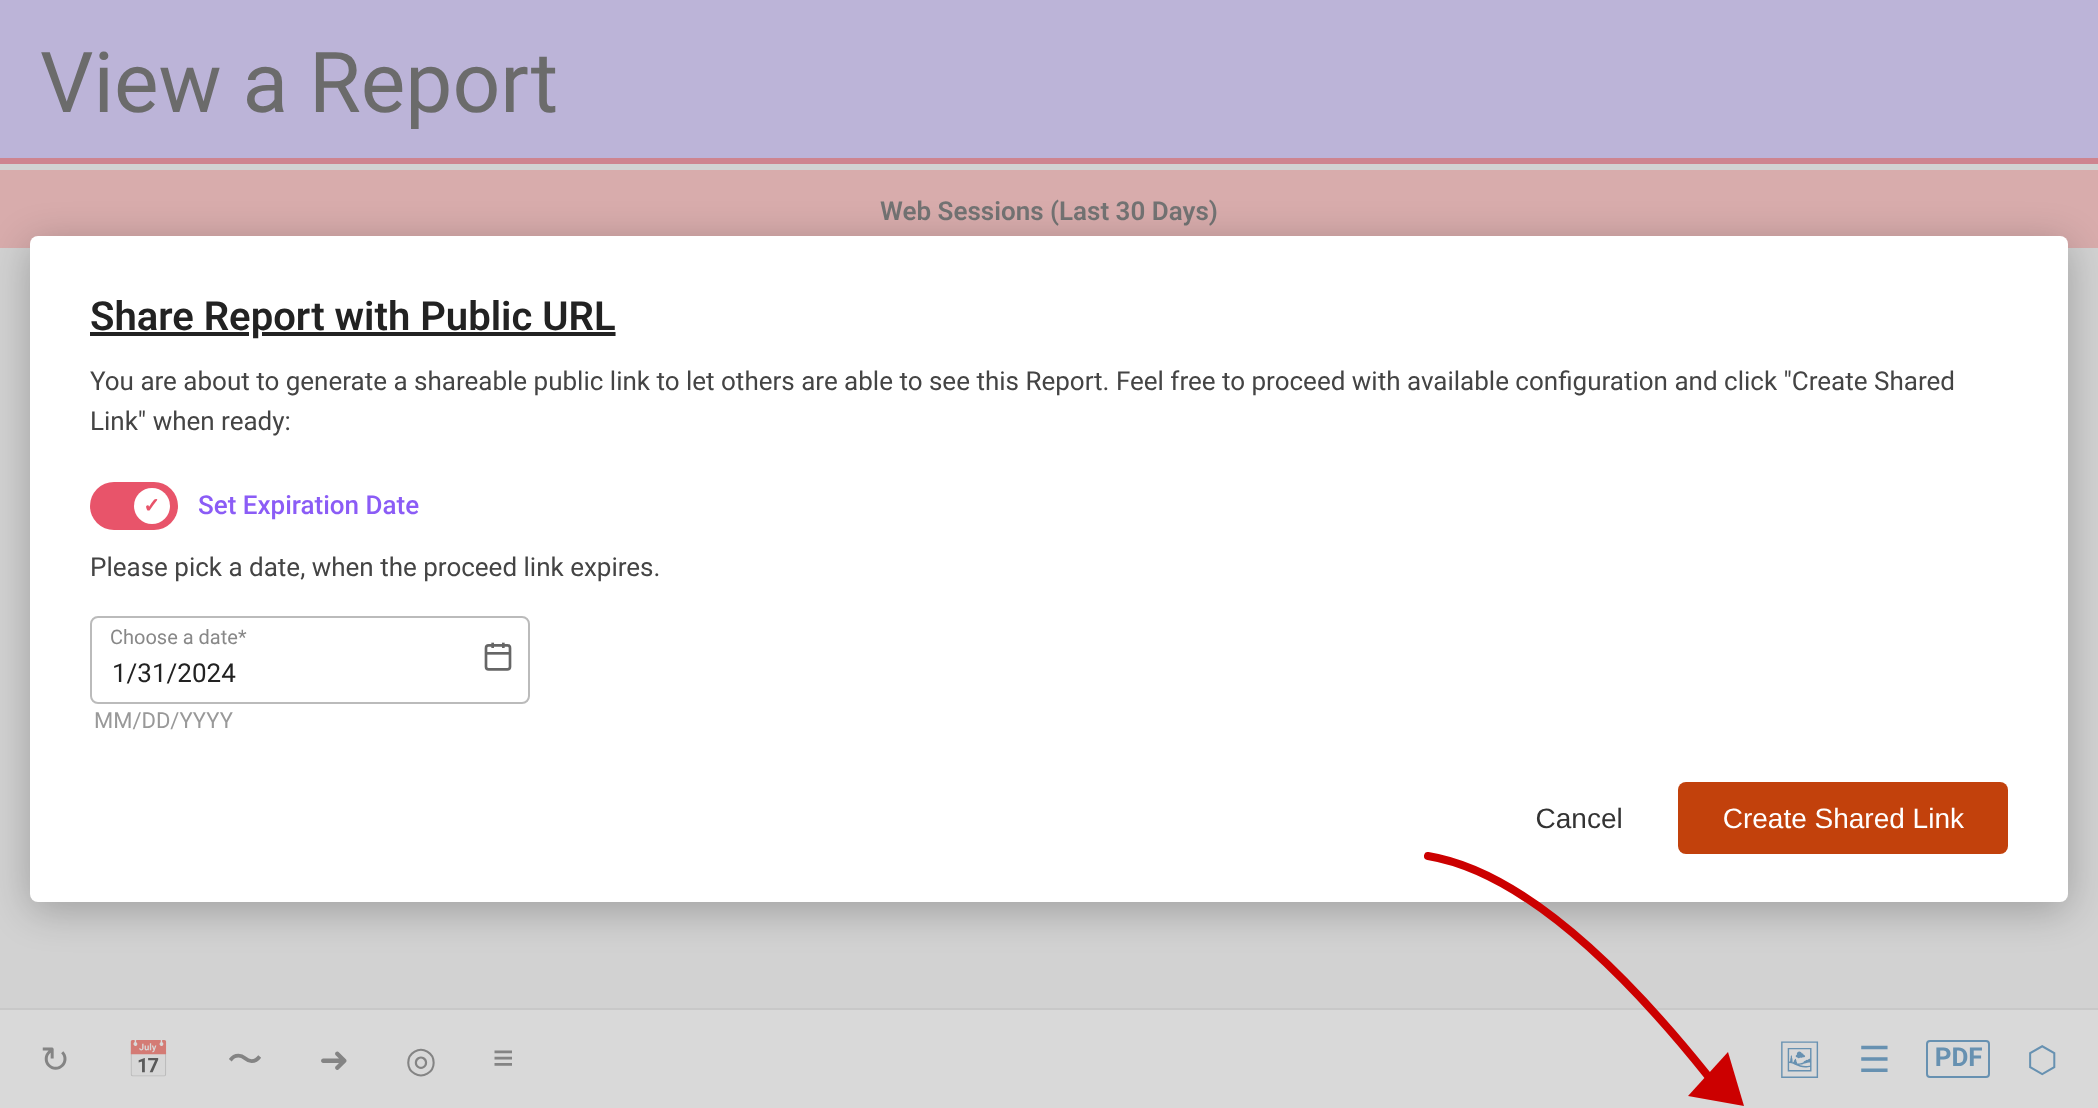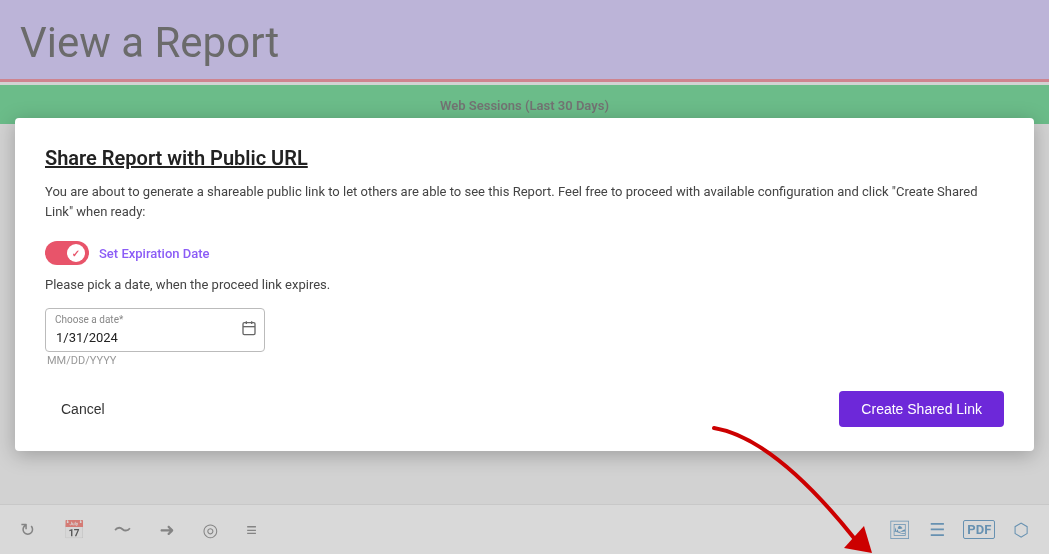--- a/index.html
+++ b/index.html
@@ -33,21 +33,21 @@
       font-weight: 400;
       color: #222;
     }
 
     
     .sub-header {
       position: absolute;
       top: 85px; left: 0; right: 0;
       text-align: center;
       padding: 10px;
-      background: #22c55e;
+      background: #fca5a5;
     }
     .sub-header-text {
       font-size: 13px;
       font-weight: 600;
       color: #333;
     }
 
     
     .bottom-toolbar {
       position: absolute;
@@ -217,37 +217,37 @@
       top: 290px;
       right: 80px;
       width: 260px;
       height: 160px;
       pointer-events: none;
     }
 
     
     .modal-footer {
       display: flex;
-      justify-content: space-between;
+      justify-content: flex-end;
       align-items: center;
       gap: 12px;
       margin-top: 24px;
     }
 
     .cancel-btn {
       background: transparent;
       border: none;
       font-size: 14px;
       color: #333;
       cursor: pointer;
       padding: 8px 16px;
     }
 
     .create-btn {
-      background: #6d28d9;
+      background: #c2410c;
       color: #fff;
       border: none;
       border-radius: 4px;
       font-size: 14px;
       font-weight: 500;
       padding: 10px 22px;
       cursor: pointer;
     }
   </style>
 </head>

